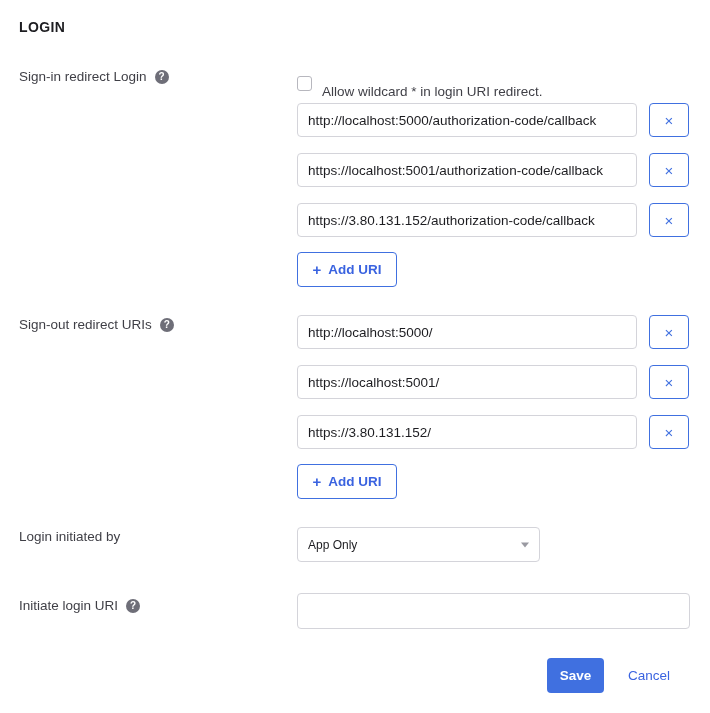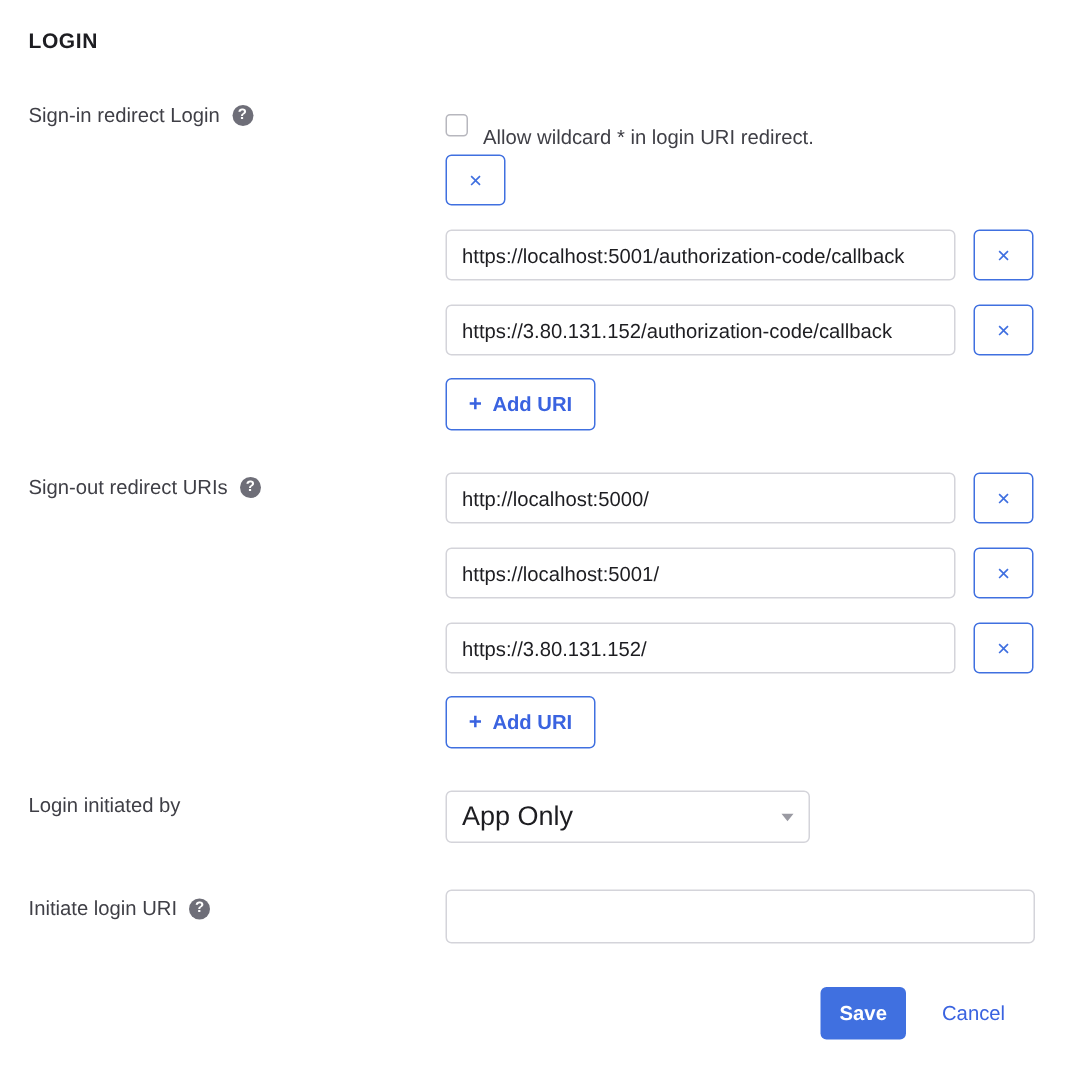--- a/index.html
+++ b/index.html
@@ -168,21 +168,21 @@
     top: 527px;
     width: 243px;
     height: 35px;
   }
   .select-box {
     width: 243px;
     height: 35px;
     border: 1px solid #d4d4da;
     border-radius: 4px;
     background: #ffffff;
-    font-size: 18px;
+    font-size: 12px;
     color: #1d1d21;
     display: flex;
     align-items: center;
     padding: 0 10px;
     cursor: pointer;
   }
   .select-arrow {
     position: absolute;
     right: 11px;
     top: 50%;
@@ -247,20 +247,21 @@
       <span class="help-icon">?</span>
     </div>
   </div>
 
   <div class="checkbox-line">
     <span class="checkbox-box"></span>
     <span class="checkbox-label">Allow wildcard * in login URI redirect.</span>
   </div>
 
   <div class="uri-line" style="top:103px;">
+    <input class="text-input" type="text" value="http://localhost:5000/authorization-code/callback" style="">
     <button class="remove-btn">×</button>
   </div>
 
   <div class="uri-line" style="top:153px;">
     <input class="text-input" type="text" value="https://localhost:5001/authorization-code/callback" style="">
     <button class="remove-btn">×</button>
   </div>
 
   <div class="uri-line" style="top:203px;">
     <input class="text-input" type="text" value="https://3.80.131.152/authorization-code/callback" style="">

